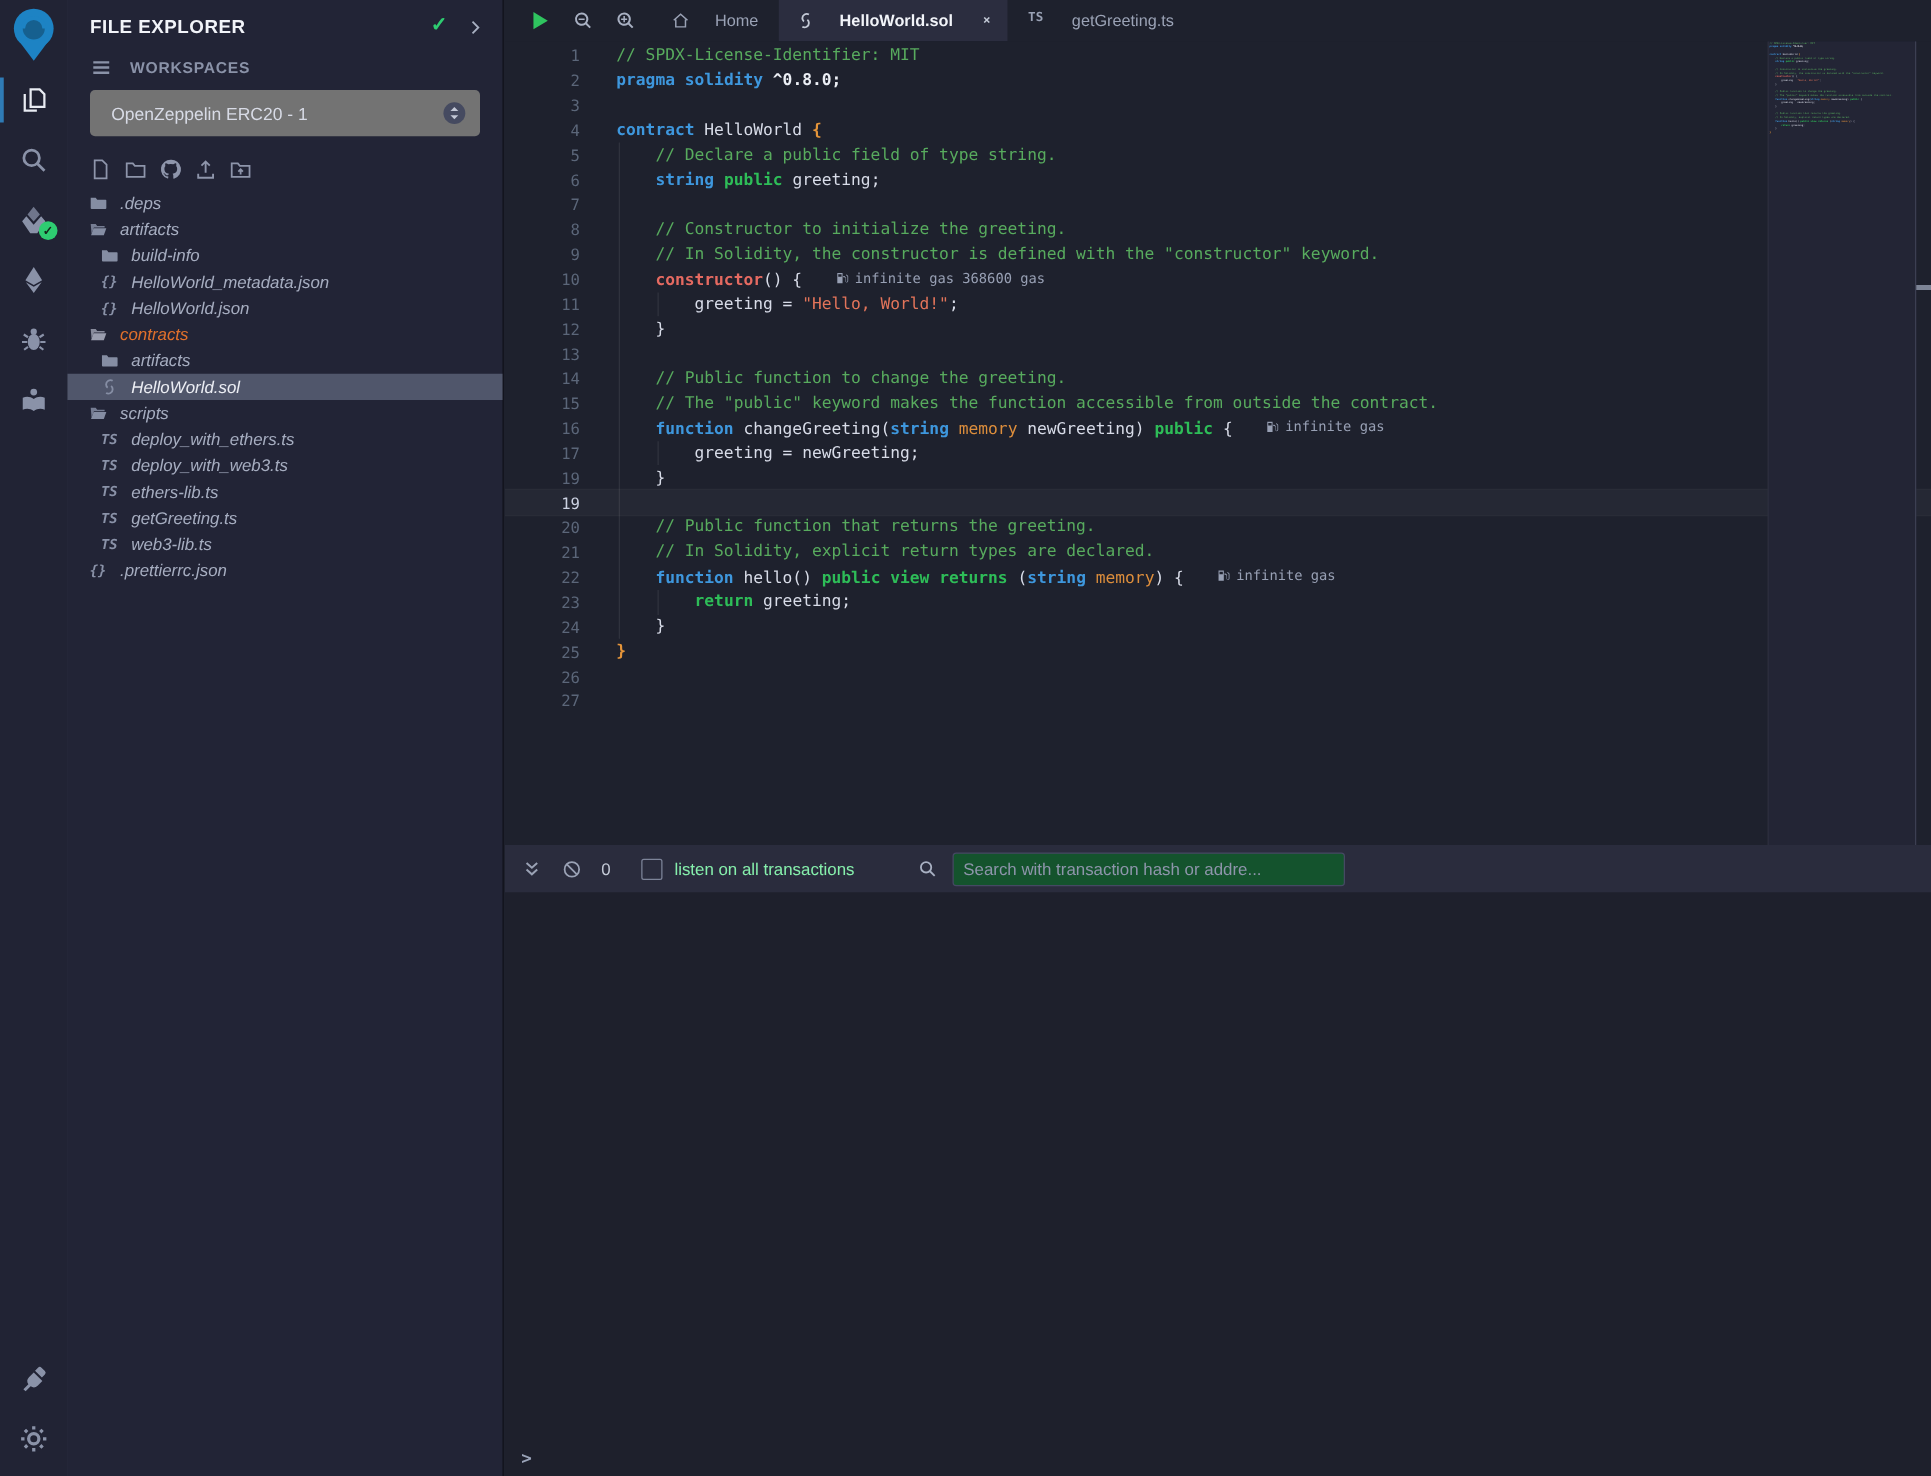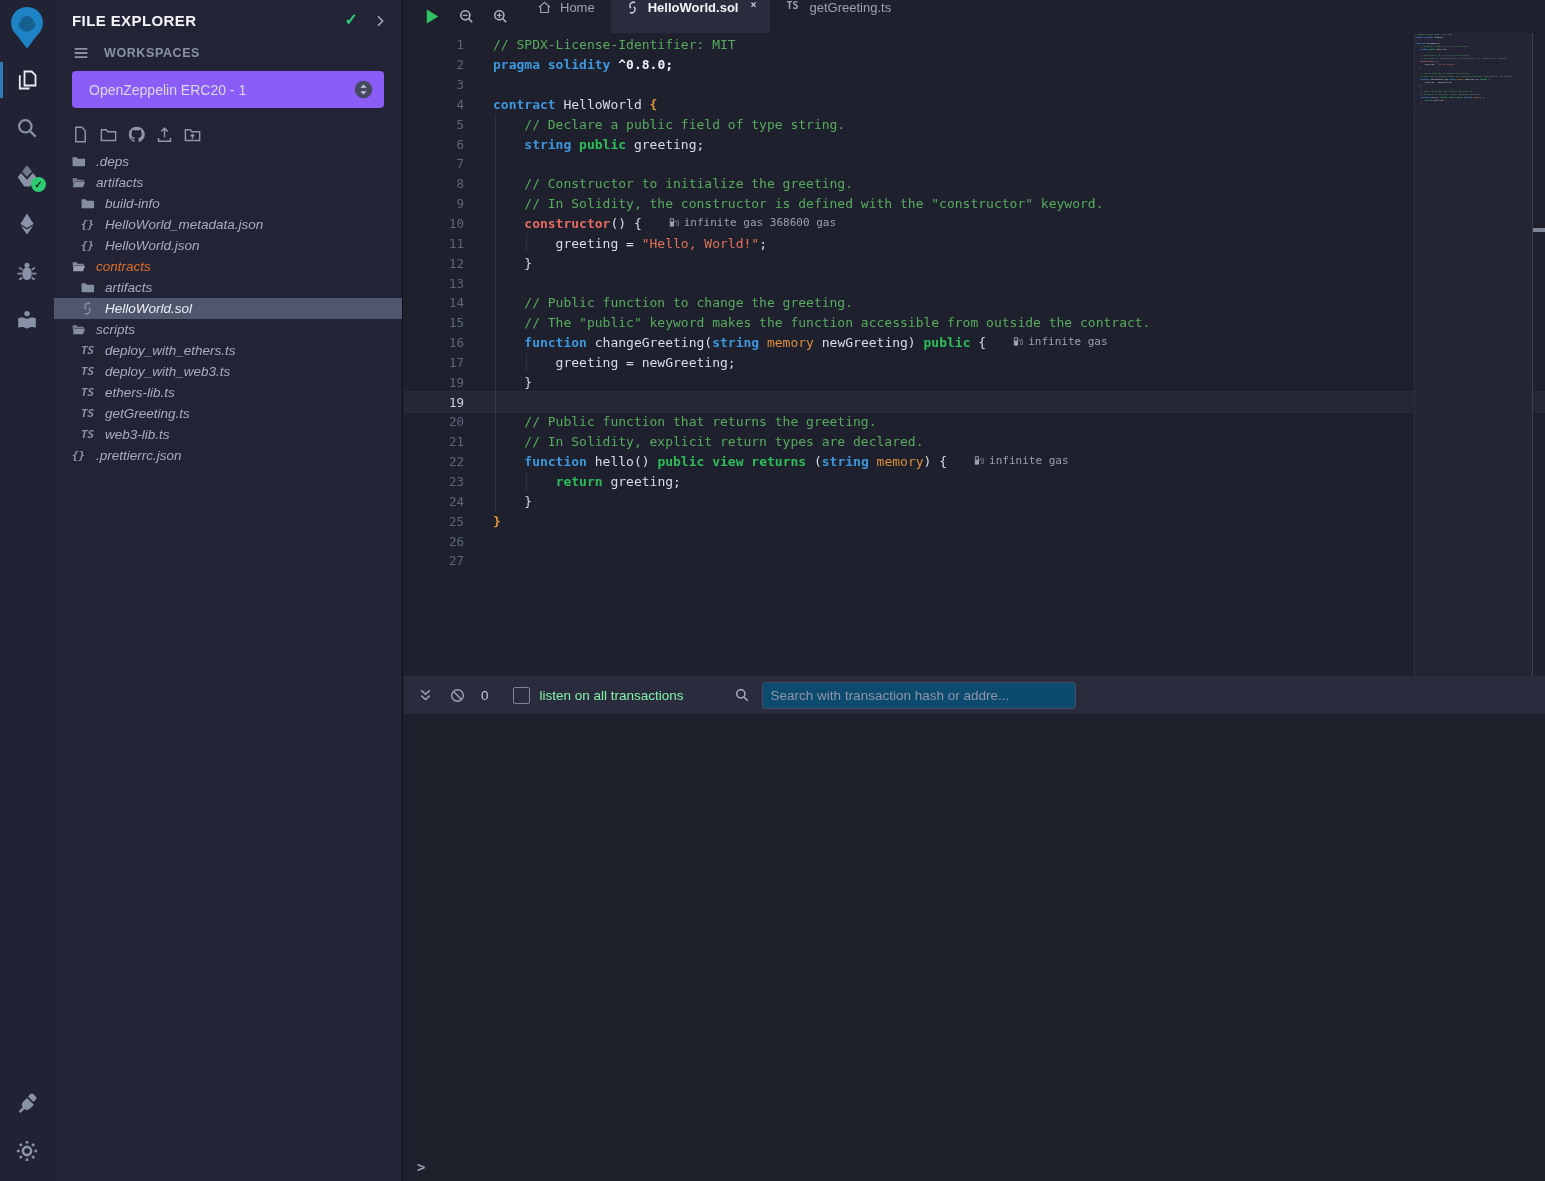--- a/index.html
+++ b/index.html
@@ -24,21 +24,21 @@
   
   .explorer{position:absolute;left:54px;top:0;bottom:0;width:349px;background:#222436;
     border-right:1px solid #0f1119;box-sizing:border-box;}
   .exp-header{display:flex;align-items:flex-end;padding:10px 14px 0 18px;}
   .exp-title{font-size:15px;font-weight:700;color:#f2f4f9;letter-spacing:.4px;margin:0;flex:1;}
   .exp-check{color:#2ecc71;font-size:16px;font-weight:bold;margin-right:14px;cursor:pointer;}
   .exp-chev{width:16px;height:16px;color:#a8b0c2;cursor:pointer;}
   .ws-row{display:flex;align-items:center;margin:15px 14px 0 18px;color:#8a92a8;}
   .ws-burger{width:18px;height:18px;margin-right:14px;cursor:pointer;}
   .ws-label{font-size:12.5px;font-weight:700;letter-spacing:.6px;}
-  .ws-select{display:flex;align-items:center;margin:9px 18px 0 18px;height:37px;background:#8b5cf6;
+  .ws-select{display:flex;align-items:center;margin:9px 18px 0 18px;height:37px;background:#737373;
     border-radius:4px;padding:0 10px 0 17px;cursor:pointer;}
   .ws-name{flex:1;font-size:14px;color:#d8dbe6;}
   .ws-updown{width:21px;height:21px;}
   .exp-actions{display:flex;align-items:center;gap:9px;margin:17px 14px 0 17px;color:#8e95ab;}
   .exp-actions .ic{width:19px;height:19px;cursor:pointer;}
   .tree{margin-top:7px;font-size:13.5px;}
   .tree-row{display:flex;align-items:center;height:21px;color:#a6adc0;cursor:pointer;white-space:nowrap;font-style:italic;}
   .tree-row .tree-ic{width:15px;height:15px;margin-right:10px;flex:none;color:#858da3;
     display:inline-flex;align-items:center;justify-content:center;}
   .tree-row .ic-txt{font-size:11px;font-weight:700;color:#8a92a8;font-family:"DejaVu Sans Mono",monospace;}
@@ -46,21 +46,21 @@
   .tree-row.selected .tree-label{color:#eceef4;}
   .tree-row.accent .tree-label{color:#e0702c;}
   .tree-row.accent .tree-ic{color:#9a9dae;}
 
   
   .editor{position:absolute;left:404px;right:0;top:0;bottom:0;background:#1e212d;}
   .tabbar{position:absolute;left:0;right:0;top:0;height:33px;display:flex;align-items:stretch;background:#1e212d;}
   .ed-tools{display:flex;align-items:center;padding-left:18px;gap:17px;}
   .ed-tool{width:17px;height:17px;color:#a8b0c2;cursor:pointer;}
   .ed-tool.run{color:#2fc45f;width:19px;height:19px;}
-  .tab{display:flex;align-items:flex-start;padding:0 14px;margin-left:2px;color:#9aa2b5;font-size:13px;cursor:pointer;}
+  .tab{display:flex;align-items:center;padding:0 14px;margin-left:2px;color:#9aa2b5;font-size:13px;cursor:pointer;gap:12px;}
   .tab:first-of-type{margin-left:14px;}
   .tab .tab-ic{width:15px;height:15px;margin-right:8px;color:#9aa2b5;display:inline-flex;}
   .tab .ic-txt{font-size:10px;font-weight:700;font-family:"DejaVu Sans Mono",monospace;}
   .tab.active{background:#2b2d3f;color:#f2f4f9;font-weight:700;}
   .tab.active .tab-ic{color:#c3c9d6;}
   .tab-close{margin-left:12px;font-size:16px;line-height:1;color:#c3c9d6;cursor:pointer;font-weight:400;}
 
   .code-region{position:absolute;left:0;right:0;top:33px;height:643px;overflow:hidden;background:#1e212d;}
   #code-lines{position:absolute;left:0;top:0;right:130px;padding-top:2px;}
   .code-row{display:flex;height:19.85px;align-items:center;}
@@ -93,21 +93,21 @@
   
   .terminal-bar{position:absolute;left:0;right:0;top:676px;height:38px;background:#2a2c3d;
     display:flex;align-items:center;padding-left:13px;box-sizing:border-box;}
   .tb-ic{width:17px;height:17px;color:#9aa2b5;cursor:pointer;flex:none;}
   .tb-chev{margin-right:15px;}
   .tb-ban{margin-right:15px;}
   .t-count{font-size:13.5px;color:#c3c9d6;margin-right:24px;}
   .t-check{width:15px;height:15px;border:1.5px solid #7d8499;border-radius:2px;margin-right:10px;cursor:pointer;flex:none;}
   .t-label{font-size:13.5px;color:#86efac;cursor:pointer;text-align:center;}
   .tb-search-ic{width:16px;height:16px;color:#a8b0c2;margin-left:50px;margin-right:12px;flex:none;}
-  .t-input{width:296px;height:25px;background:#0c4a6e;border:1px solid #454963;border-radius:3px;
+  .t-input{width:296px;height:25px;background:#14532d;border:1px solid #454963;border-radius:3px;
     color:#d3d7e2;font-size:13.5px;padding:0 8px;font-family:"Liberation Sans",sans-serif;}
   .t-input::placeholder{color:#8e95ab;}
   .terminal-body{position:absolute;left:0;right:0;top:714px;bottom:0;background:#1e202c;}
   .prompt{position:absolute;left:13px;bottom:6px;font-family:"DejaVu Sans Mono",monospace;
     font-size:14px;font-weight:700;color:#9aa3b8;}
 
   .ic svg{width:100%;height:100%;display:block;}
 </style>
 </head>
 <body>

